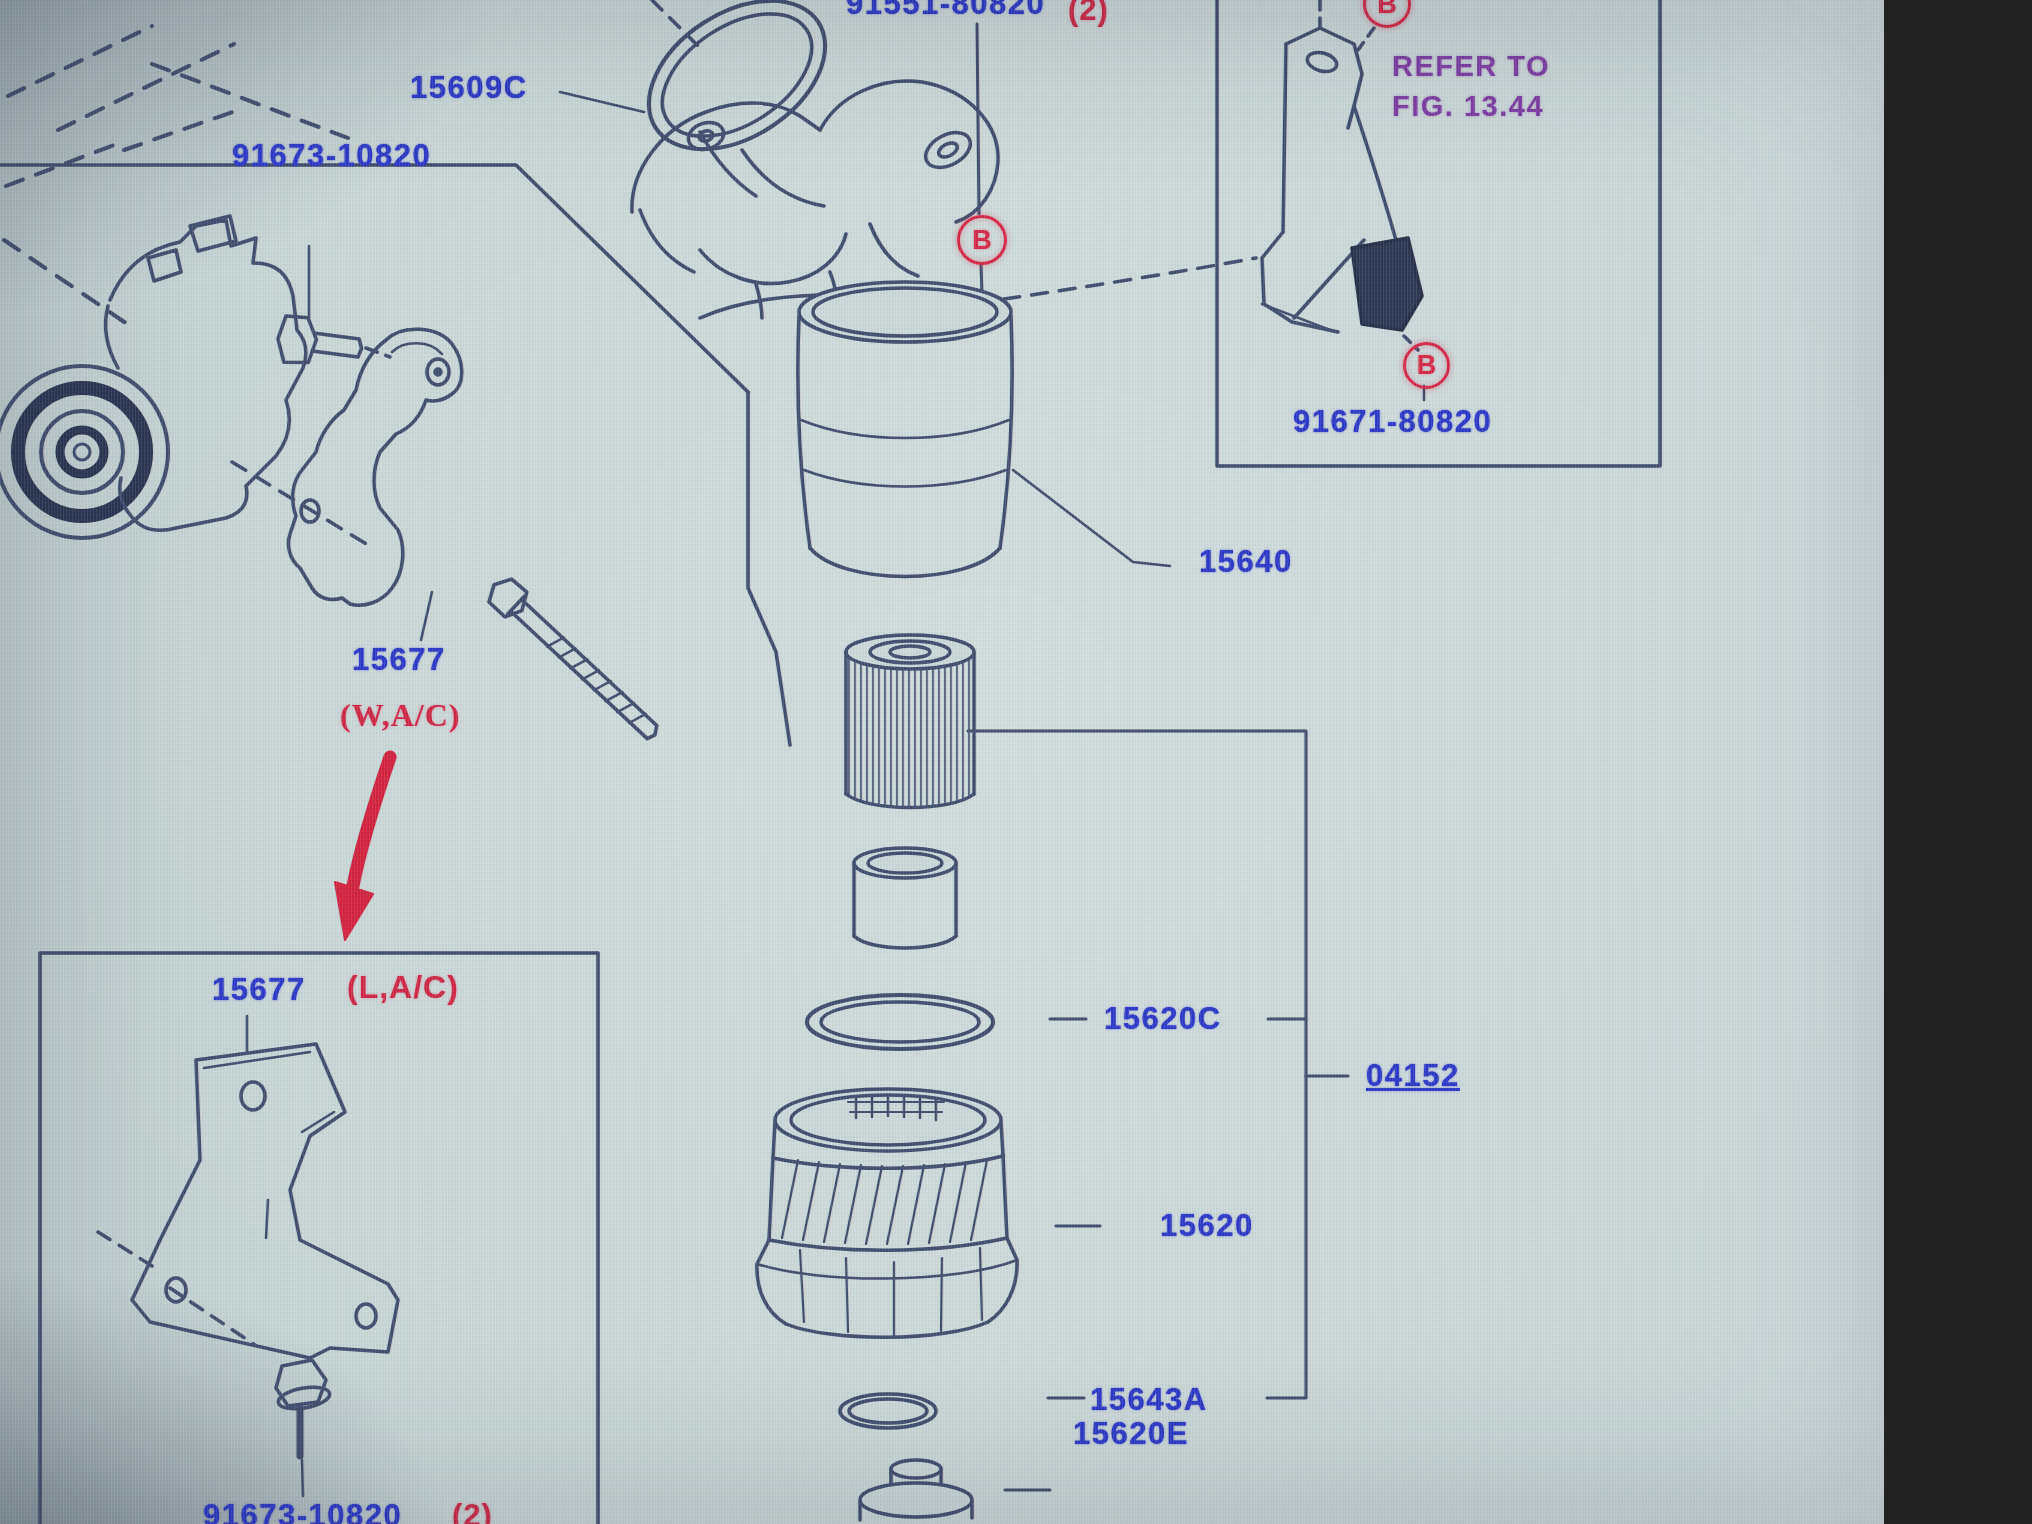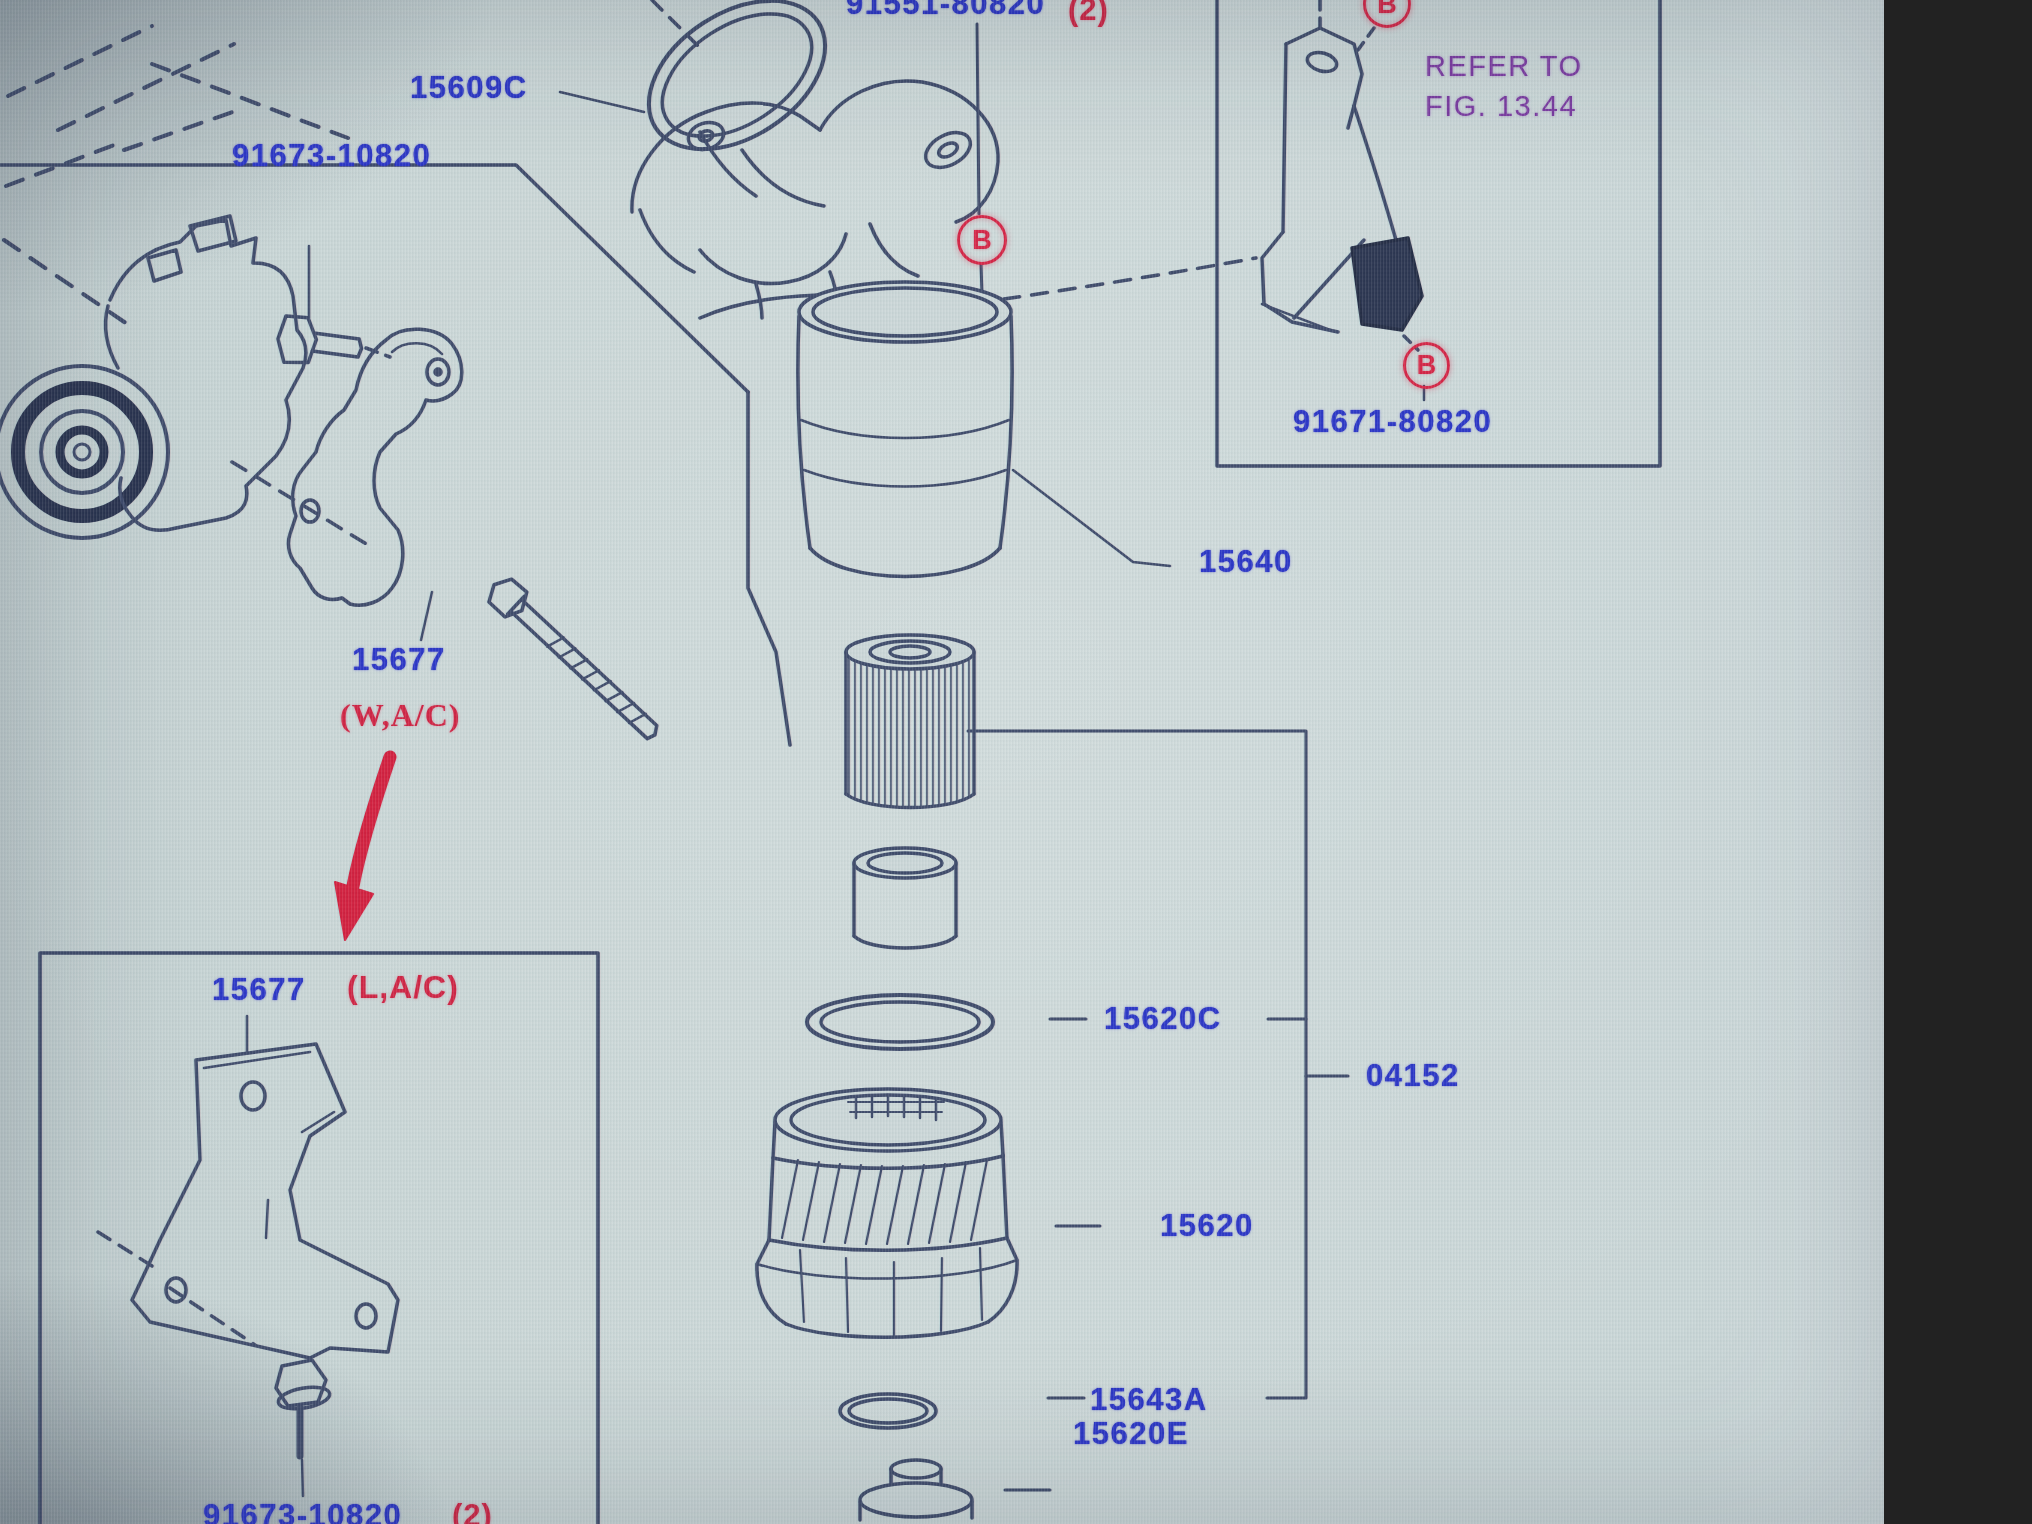--- a/index.html
+++ b/index.html
@@ -22,22 +22,22 @@
     opacity:.75;}
   .vignette{position:absolute;left:0;top:0;width:100%;height:100%;pointer-events:none;
     box-shadow: inset 0 0 180px rgba(30,40,60,.22);}
   .part-label{position:absolute;font-weight:bold;font-size:31px;letter-spacing:1.5px;
     color:#2a35c6;white-space:nowrap;
     text-shadow:0 0 3px rgba(60,60,210,.40), 0 0 1px rgba(40,40,180,.8);}
   .qty-label{position:absolute;font-weight:bold;font-size:31px;letter-spacing:1px;
     color:#cf2343;white-space:nowrap;text-shadow:0 0 3px rgba(220,40,80,.40);}
   .variant-label{position:absolute;font-weight:bold;font-size:32px;letter-spacing:1px;
     color:#cf2343;white-space:nowrap;text-shadow:0 0 3px rgba(220,40,80,.40);}
-  .note-label{position:absolute;font-weight:normal;font-size:29px;letter-spacing:1.5px;
-    color:#7a3aa0;white-space:nowrap;text-shadow:0 0 3px rgba(130,60,170,.45);margin-left:33px;}
+  .note-label{position:absolute;font-weight:bold;font-size:29px;letter-spacing:1.5px;
+    color:#7a3aa0;white-space:nowrap;text-shadow:0 0 3px rgba(130,60,170,.45);}
   .b-callout{position:absolute;border:3.5px solid #d42445;border-radius:50%;
     color:#d42445;font-weight:bold;font-size:27px;display:flex;align-items:center;justify-content:center;
     box-shadow:0 0 6px rgba(212,36,69,.45), inset 0 0 6px rgba(212,36,69,.35);
     text-shadow:0 0 3px rgba(212,36,69,.5);}
 </style>
 </head>
 <body>
 
 <div class="photo">
 
@@ -256,21 +256,21 @@
   <div class="part-label" style="left:1186px;top:544px;margin-left:13px;">15640</div>
 
   <div class="part-label" style="left:352px;top:642px;">15677</div>
   <div class="variant-label" style="left:340px;top:697px;font-family:Liberation Serif, serif;">(W,A/C)</div>
 
   <div class="part-label" style="left:212px;top:972px;">15677</div>
   <div class="variant-label" style="left:347px;top:969px;">(L,A/C)</div>
 
   <div class="part-label" style="left:1104px;top:1001px;">15620C</div>
 
-  <div class="part-label" style="left:1366px;top:1058px;">04152</div>
+  <div class="part-label" style="left:1366px;top:1058px;text-decoration:underline;">04152</div>
 
   <div class="part-label" style="left:1147px;top:1208px;margin-left:13px;">15620</div>
 
   <div class="part-label" style="left:1090px;top:1382px;">15643A</div>
 
   <div class="part-label" style="left:1073px;top:1416px;">15620E</div>
 
   <div class="part-label" style="left:203px;top:1498px;">91673-10820</div>
   <div class="qty-label" style="left:452px;top:1498px;">(2)</div>
 

